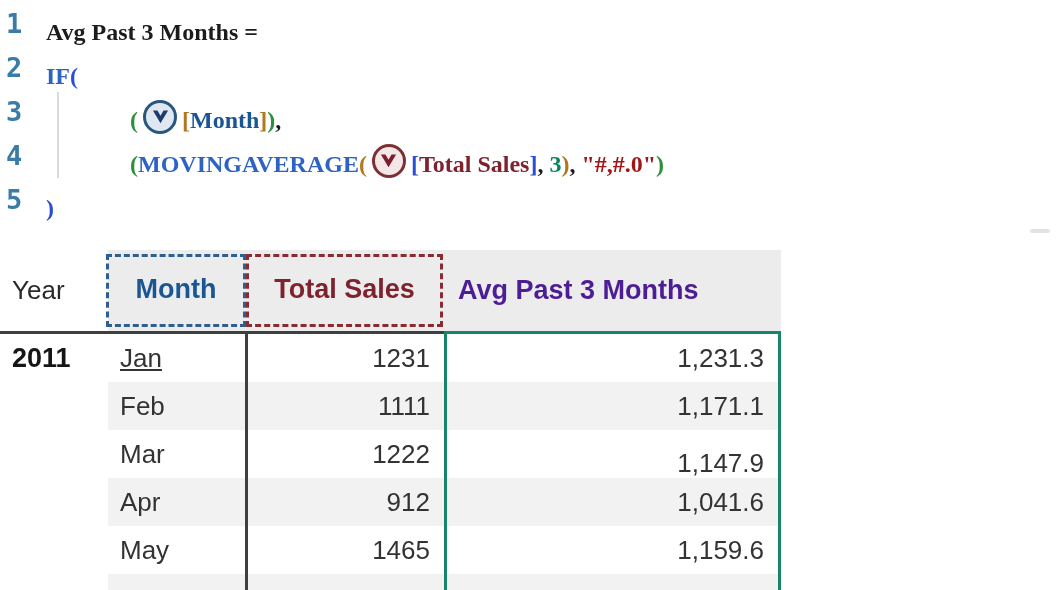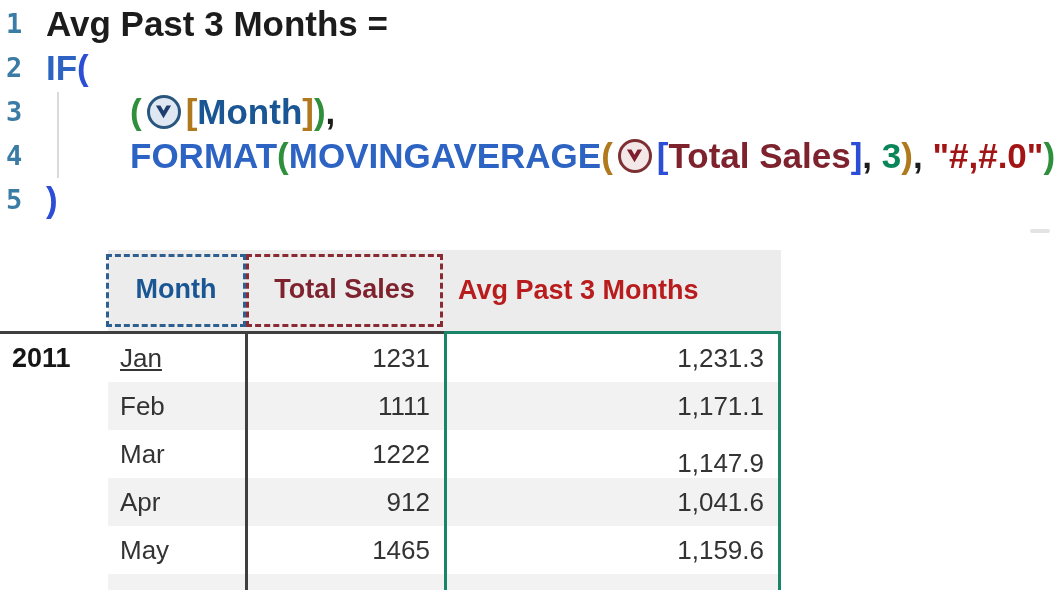--- a/index.html
+++ b/index.html
@@ -10,22 +10,22 @@
 
   
   .code-area{position:absolute;left:0;top:2px;width:1064px;height:226px;}
   .code-line{position:relative;height:44px;}
   .line-num{
     position:absolute;left:6px;top:0;height:44px;line-height:44px;
     font-family:"DejaVu Sans Mono",monospace;font-size:27px;font-weight:bold;
     color:var(--linenum,#3a7ca5);
   }
   .code-content{
-    position:absolute;left:46px;top:0;height:44px;display:flex;align-items:center;
-    font-family:Liberation Sans, sans-serif;font-size:35px;font-weight:bold;
+    position:absolute;left:46px;top:0;height:44px;display:flex;align-items:flex-end;
+    font-family:Liberation Serif, serif;font-size:24px;font-weight:bold;
     white-space:pre;
   }
   .code-line.indent1 .code-content{left:130px;}
   .indent-guide{position:absolute;left:57px;top:92px;width:2px;height:86px;background:#dadada;}
 
   .tk-plain{color:#1c1c1c}
   .tk-func{color:#2d64c4}
   .tk-b1{color:#2c4ed6}
   .tk-b2{color:#2e8f3c}
   .tk-b3{color:#b0791e}
@@ -52,21 +52,21 @@
   .hdr-month{
     position:absolute;left:106px;top:254px;width:140px;height:73px;line-height:70px;
     text-align:center;font-size:27px;font-weight:bold;color:var(--month-blue,#1a5694);
   }
   .hdr-sales{
     position:absolute;left:246px;top:254px;width:197px;height:73px;line-height:70px;
     text-align:center;font-size:27px;font-weight:bold;color:var(--sales-maroon,#7e222e);
   }
   .hdr-avg{
     position:absolute;left:458px;top:250px;height:81px;line-height:81px;
-    font-size:27px;font-weight:bold;color:#b91c1c;
+    font-size:27px;font-weight:bold;color:#4c1d95;
   }
   .dash-box{position:absolute;box-sizing:border-box;z-index:5;}
   .dash-month{left:106px;top:254px;width:140px;height:73px;border:3px dashed var(--month-dash,#2d6090);}
   .dash-sales{left:246px;top:254px;width:197px;height:73px;border:3px dashed var(--sales-dash,#8a2a32);}
 
   .hline{position:absolute;left:0;top:331px;width:444px;height:3px;background:#3f3f3f;z-index:4;}
   .vline{position:absolute;left:245px;top:334px;width:3px;height:256px;background:#3f3f3f;z-index:4;}
   .green-box{
     position:absolute;left:444px;top:331px;width:337px;height:259px;box-sizing:border-box;
     border:3px solid var(--accent-green,#1a8468);border-bottom:none;z-index:6;
@@ -98,32 +98,33 @@
         <span class="code-content"><span class="tk-func">IF</span><span class="tk-b1">(</span></span>
       </div>
       <div class="code-line indent1">
         <span class="line-num">3</span>
         <span class="code-content"><span class="tk-b2">(</span><span class="field-icon month"><svg width="19" height="15" viewBox="0 0 20 15">
               <polygon points="2,0 10,13.5 18,0 13.2,0 10,5.6 6.8,0" fill="currentColor"></polygon>
             </svg></span><span class="tk-b3">[</span><span class="tk-colm">Month</span><span class="tk-b3">]</span><span class="tk-b2">)</span><span class="tk-plain">,</span></span>
       </div>
       <div class="code-line indent1">
         <span class="line-num">4</span>
-        <span class="code-content"><span class="tk-func">FORMAT</span><span class="tk-b2">(</span><span class="tk-func">MOVINGAVERAGE</span><span class="tk-b3">(</span><span class="field-icon sales"><svg width="19" height="15" viewBox="0 0 20 15">
+        <span class="code-content"><span class="tk-b2">(</span><span class="tk-func">MOVINGAVERAGE</span><span class="tk-b3">(</span><span class="field-icon sales"><svg width="19" height="15" viewBox="0 0 20 15">
               <polygon points="2,0 10,13.5 18,0 13.2,0 10,5.6 6.8,0" fill="currentColor"></polygon>
             </svg></span><span class="tk-b1">[</span><span class="tk-cols">Total Sales</span><span class="tk-b1">]</span><span class="tk-plain">, </span><span class="tk-num">3</span><span class="tk-b3">)</span><span class="tk-plain">, </span><span class="tk-str">"#,#.0"</span><span class="tk-b2">)</span></span>
       </div>
       <div class="code-line">
         <span class="line-num">5</span>
         <span class="code-content"><span class="tk-b1">)</span></span>
       </div>
     </div>
   <div class="indent-guide"></div>
 
   <div class="hdr-bg"></div>
+  <div class="hdr-year">Year</div>
   <div class="hdr-month">Month</div>
   <div class="hdr-sales">Total Sales</div>
   <div class="hdr-avg">Avg Past 3 Months</div>
 
   <div class="dash-box dash-month"></div>
   <div class="dash-box dash-sales"></div>
 
   <div class="hline"></div>
   <div class="vline"></div>
   <div class="green-box"></div>

